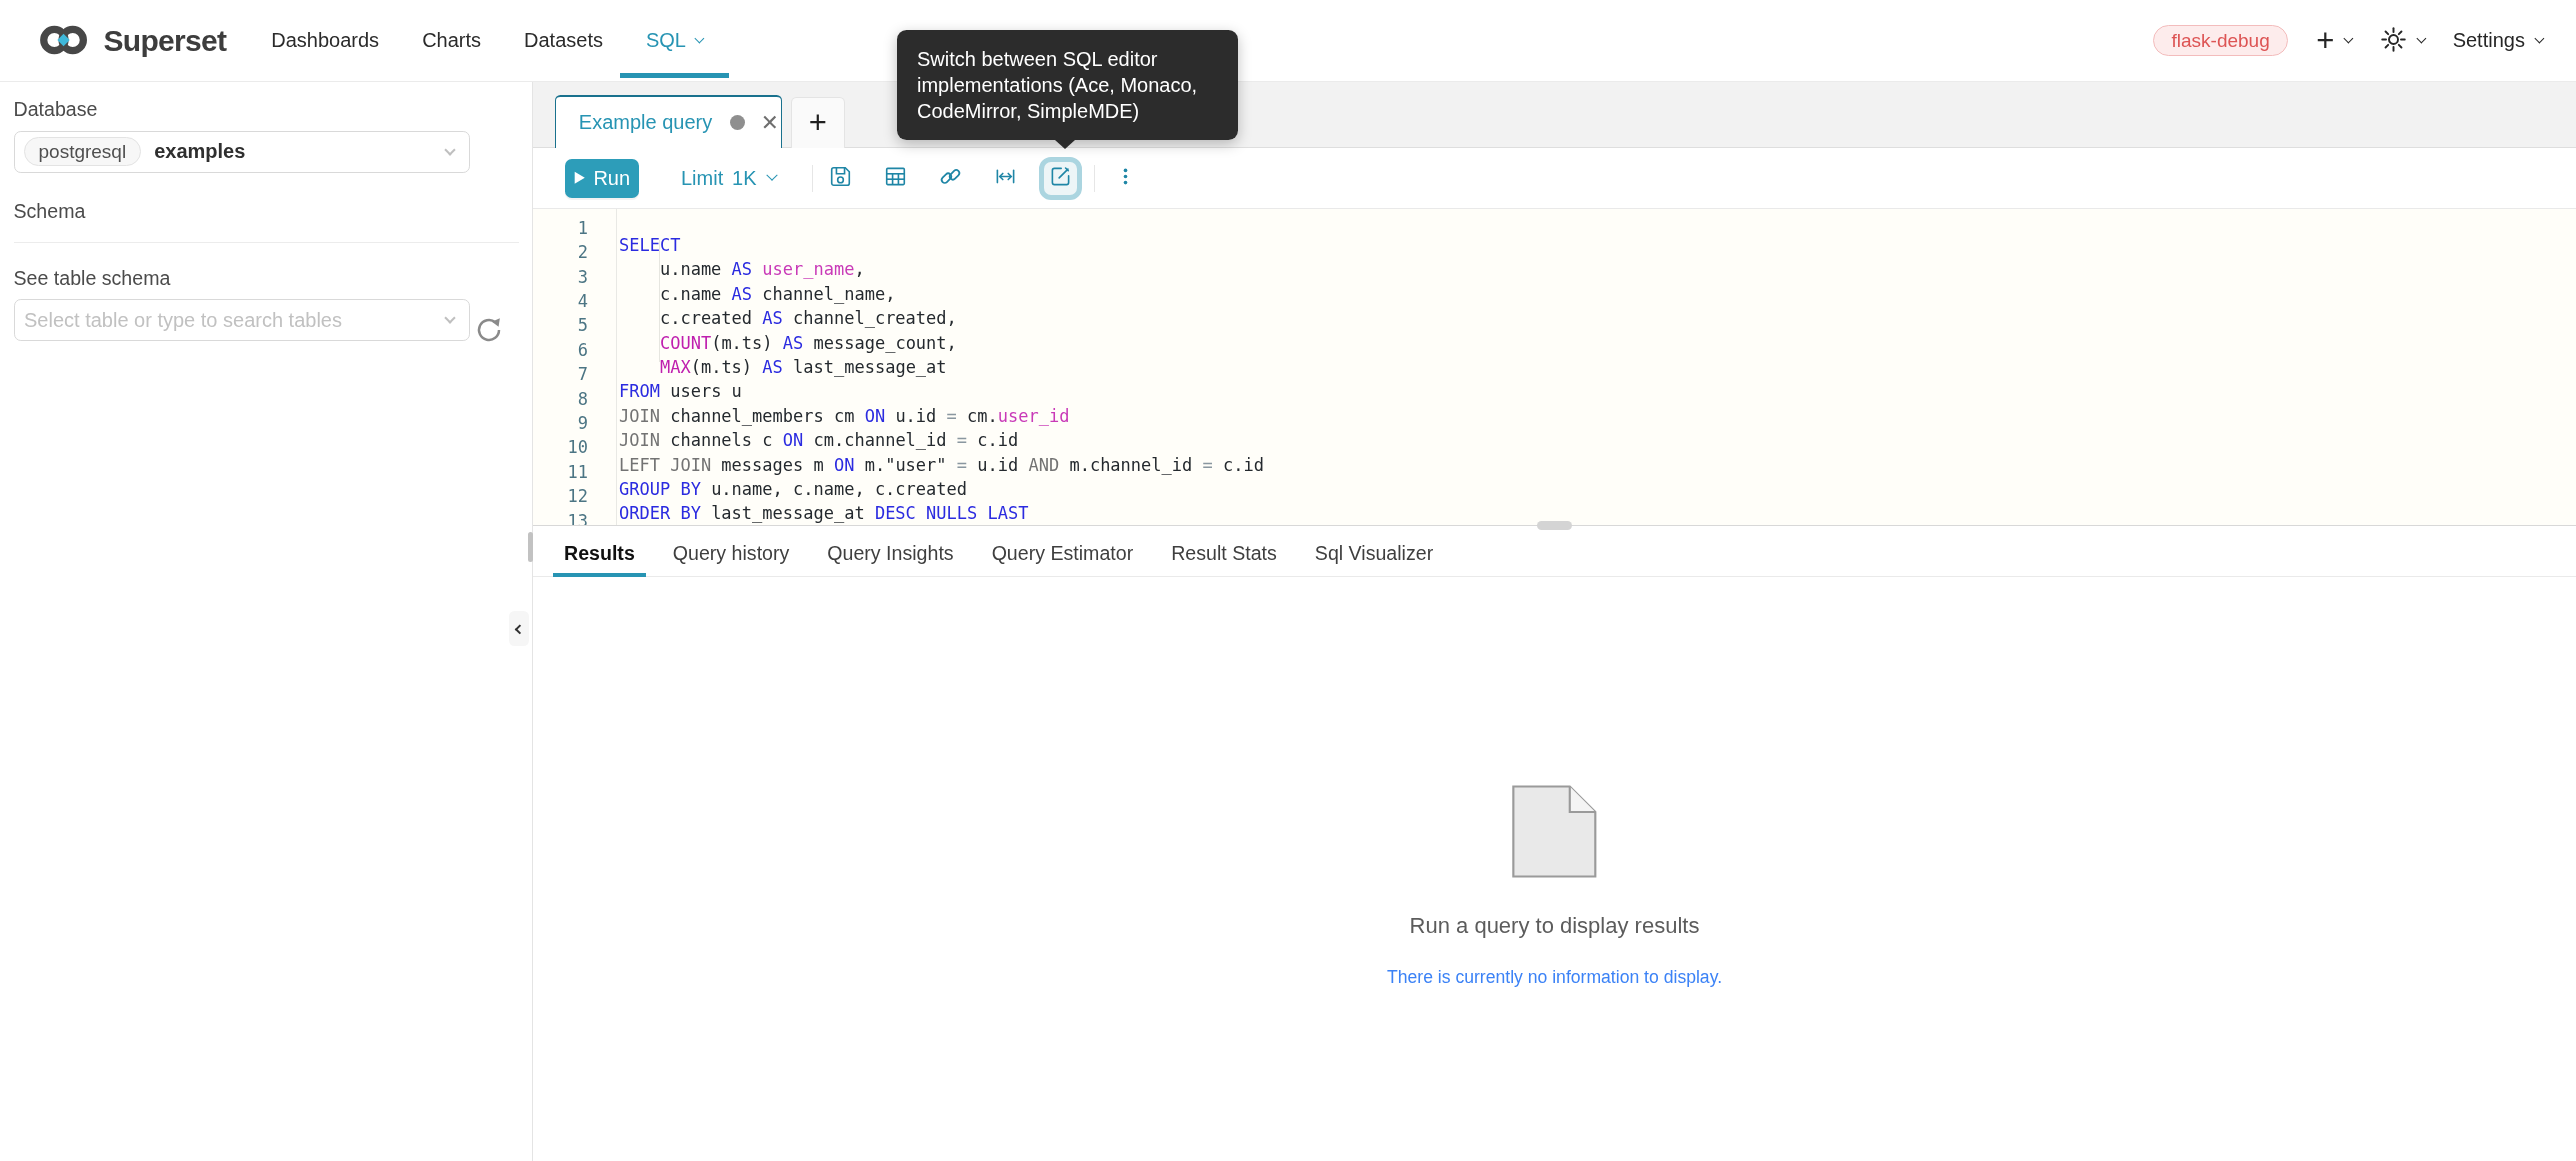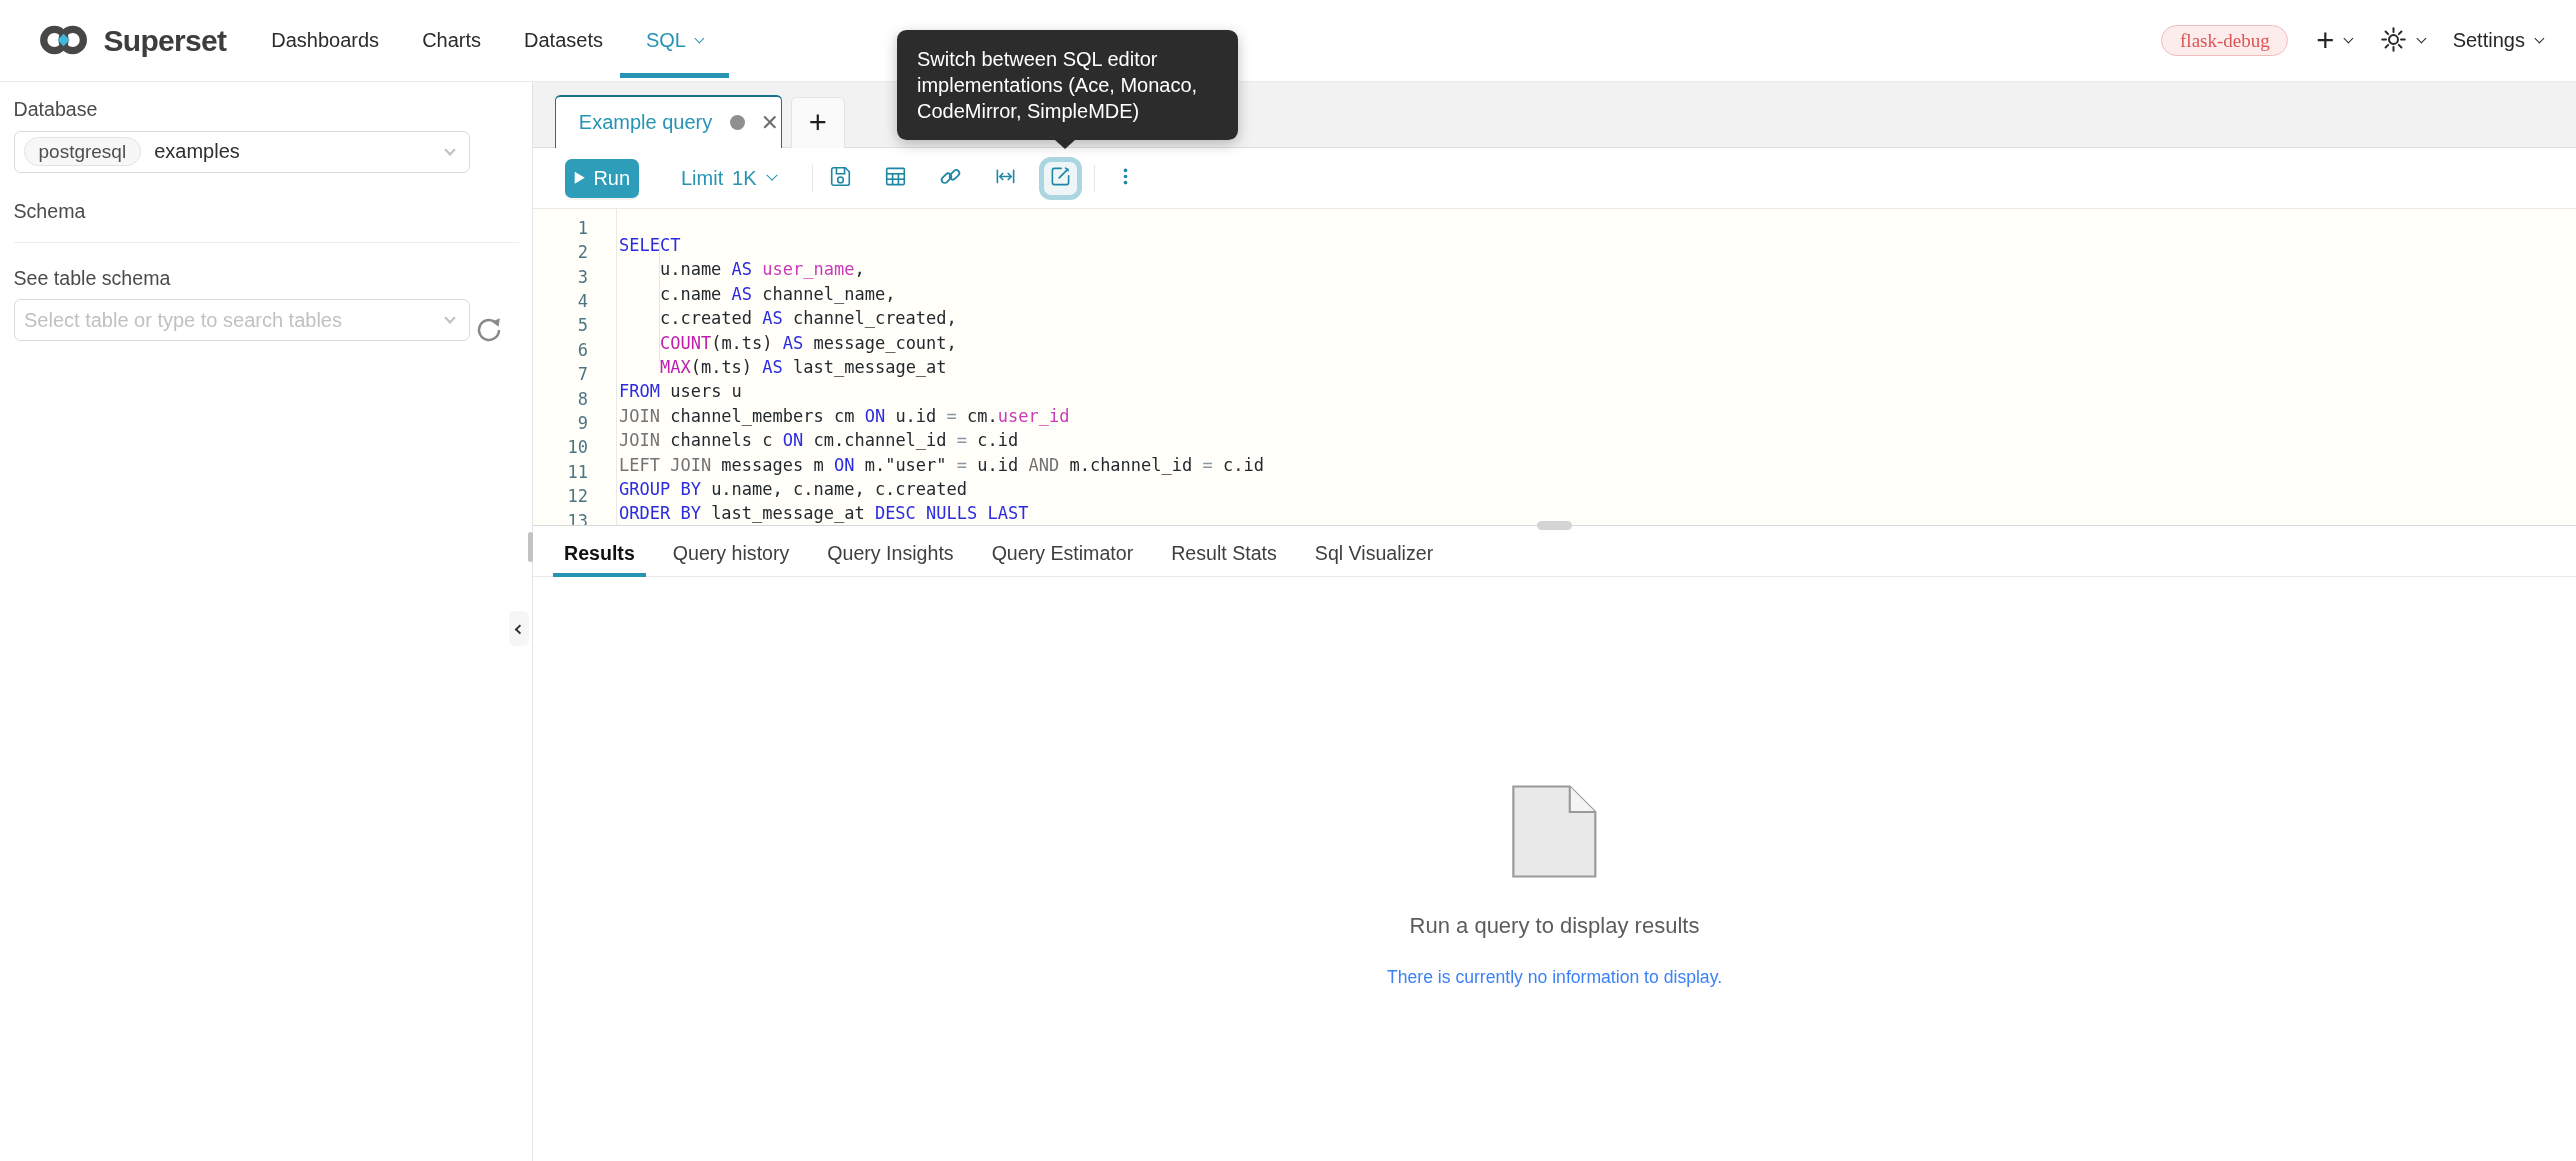--- a/index.html
+++ b/index.html
@@ -20,21 +20,21 @@
   .nav-item { font-size:20px; color:#2b2b2b; font-weight:500; display:flex; align-items:center; gap:9.5px; position:relative; }
   .nav-item.active { color:#2794b3; }
   .nav-item.active::after {
     content:""; position:absolute; left:-26px; right:-27px; bottom:-26px; height:4.7px; background:#2794b3;
   }
   .chev { display:inline-block; width:8px; height:8px; border-right:2px solid currentColor; border-bottom:2px solid currentColor; transform:rotate(45deg) translate(-1.4px,-1.4px); }
   .chev.sm { width:6.8px; height:6.8px; border-width:1.7px; }
   .nav-right { margin-left:auto; display:flex; align-items:center; gap:28px; padding-right:9.5px; }
   .env-badge {
     background:#fdecec; border:1.4px solid #f3bcbc; color:#dd5454;
-    border-radius:17.6px; padding:3.4px 17.6px; font-size:19px; line-height:23px;font-family:Liberation Serif, serif;
+    border-radius:17.6px; padding:3.4px 17.6px; font-size:19px; line-height:23px;
   }
   .nav-group { display:flex; align-items:center; gap:10.8px; color:#262626; }
   .plus-glyph { font-size:31px; font-weight:300; line-height:27px; }
   .settings-label { font-size:20px; }
   
   .sidebar {
     position:absolute; top:82px; left:0; width:533px; bottom:0;
     background:#fff; border-right:1.4px solid #e4e4e4; padding-top:16px; z-index:2;
   }
   .side-label { margin:0 0 0 13.5px; font-size:19.6px; color:#4b4b4b; line-height:23px; }
@@ -42,21 +42,21 @@
   .select {
     position:relative; margin:9.5px 0 0 13.5px; width:456px; height:42px;
     border:1.4px solid #d9d9d9; border-radius:6.8px; background:#fff;
     display:flex; align-items:center; padding:0 41px 0 9.5px;
   }
   .select .sel-chev { position:absolute; right:15px; top:16px; color:#bfbfbf; }
   .engine-pill {
     background:#f7f7f7; border:1.4px solid #e3e3e3; border-radius:16px;
     padding:2.7px 13.5px; font-size:19px; color:#4f4f4f; margin-right:13.5px;
   }
-  .sel-value { font-size:20px; color:#2f2f2f; }
+  .sel-value { font-size:20px; color:#2f2f2f;font-weight:bold; }
   .sel-placeholder { font-size:20px; color:#c1c1c1; }
   .refresh-btn { position:absolute; right:28px; top:16px; width:30px; height:30px; color:#8a8a8a; background:none; border:none; cursor:pointer; }
   .side-divider { border:none; border-top:1.4px solid #ececec; margin:19px 13.5px 0; }
   .gap-db { margin-top:27px; }
   .gap-schema { margin-top:24px; }
   .collapse-btn {
     position:absolute; left:509px; top:529px; width:20px; height:35px;
     background:#f6f6f6; border:none; border-radius:5.4px;
     display:flex; align-items:center; justify-content:center; color:#303030; cursor:pointer; z-index:3;
   }

